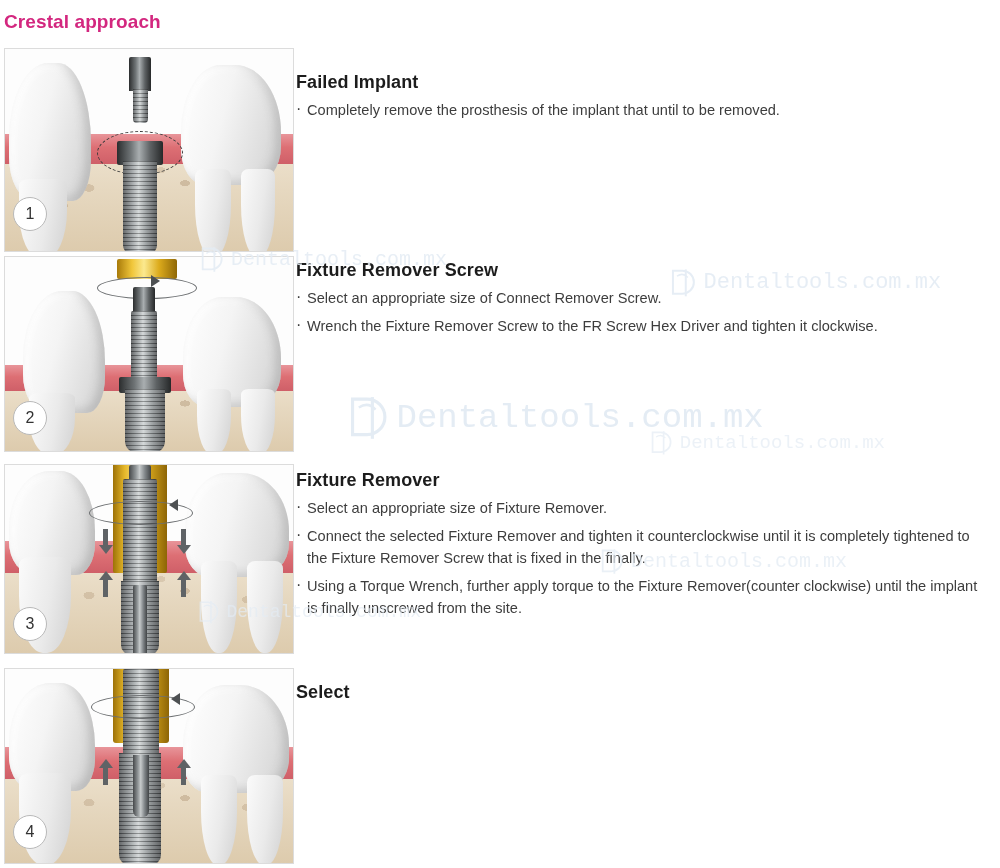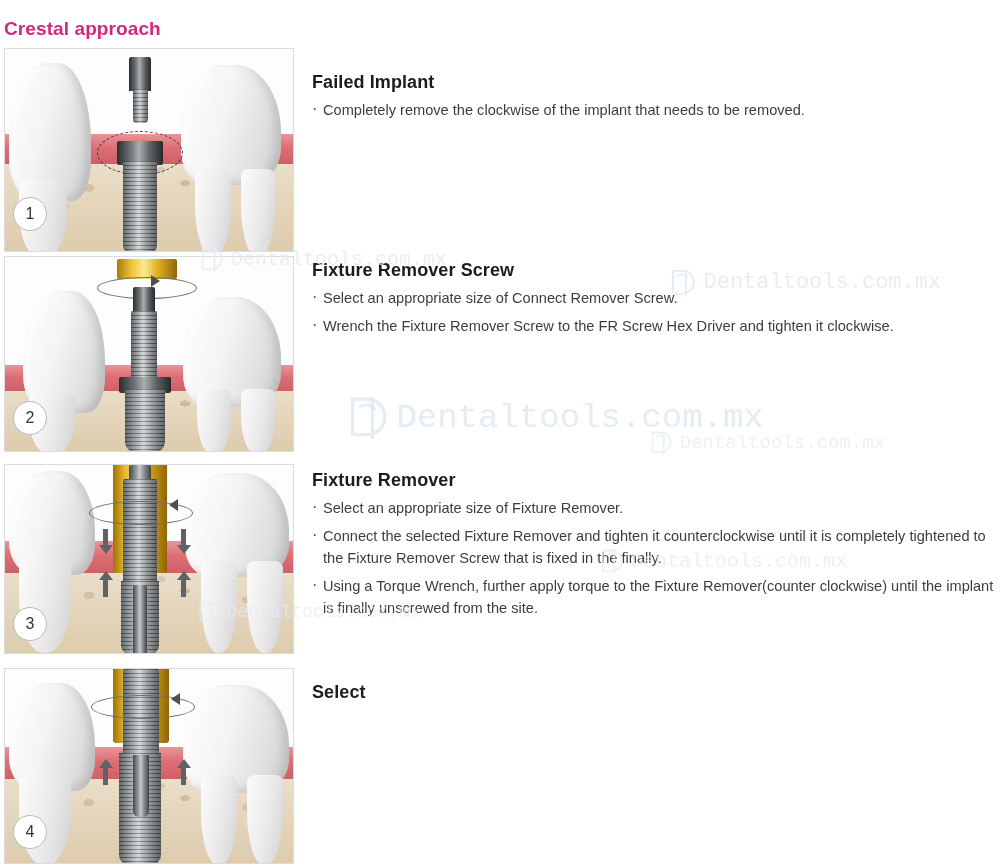--- a/index.html
+++ b/index.html
@@ -12,21 +12,21 @@
   }
   #page {
     position: relative;
     width: 1000px; height: 868px;
     background: #ffffff;
   }
 
   
   .page-title {
     position: absolute;
-    left: 4px; top: 18px;
+    left: 4px; top: 11px;
     font-size: 19px;
     font-weight: bold;
     color: #d3277f;
     letter-spacing: 0.1px;
     white-space: nowrap;
   }
   .panel {
     position: absolute;
     left: 4px;
     width: 290px;
@@ -148,21 +148,21 @@
     border-radius: 50%;
     background: #ffffff;
     border: 1px solid #b9b9b9;
     color: #333333;
     font-size: 16px;
     display: flex; align-items: center; justify-content: center;
     z-index: 8;
   }
 
   
-  .text-col { position: absolute; left: 312px; }
+  .text-col { position: absolute; left: 296px; }
   .step-head {
     font-size: 18px;
     font-weight: bold;
     color: #1c1c1c;
     margin: 0 0 4px 0;
     letter-spacing: .1px;
   }
   .bullets { margin: 0; padding: 0; list-style: none; }
   .bullets li {
     position: relative;
@@ -218,21 +218,21 @@
         <div class="abutment" style="left:112px;top:92px;width:46px;height:24px;border-radius:2px;"></div>
         <div class="implant" style="left:118px;top:112px;width:34px;height:94px;border-radius:0 0 10px 10px;"></div>
       </div>
       <div class="badge" style="top:148px;">1</div>
     </div>
   </div>
 
   <div class="text-col" style="top:72px;width:680px;">
     <div class="step-head">Failed Implant</div>
     <ul class="bullets">
-      <li>Completely remove the clockwise of the implant that needs to be removed.</li>
+      <li>Completely remove the prosthesis of the implant that until to be removed.</li>
     </ul>
   </div>
 
   <div class="panel" style="top:256px;height:196px;">
     <div class="panel-inner">
       <div class="scene">
         <div class="bone" style="top:128px;bottom:0;"></div>
         <div class="gum" style="top:108px;height:26px;"></div>
         <div class="tooth left" style="left:18px;top:34px;width:82px;height:122px;"></div>
         <div class="root" style="left:24px;top:136px;width:46px;height:62px;"></div>

